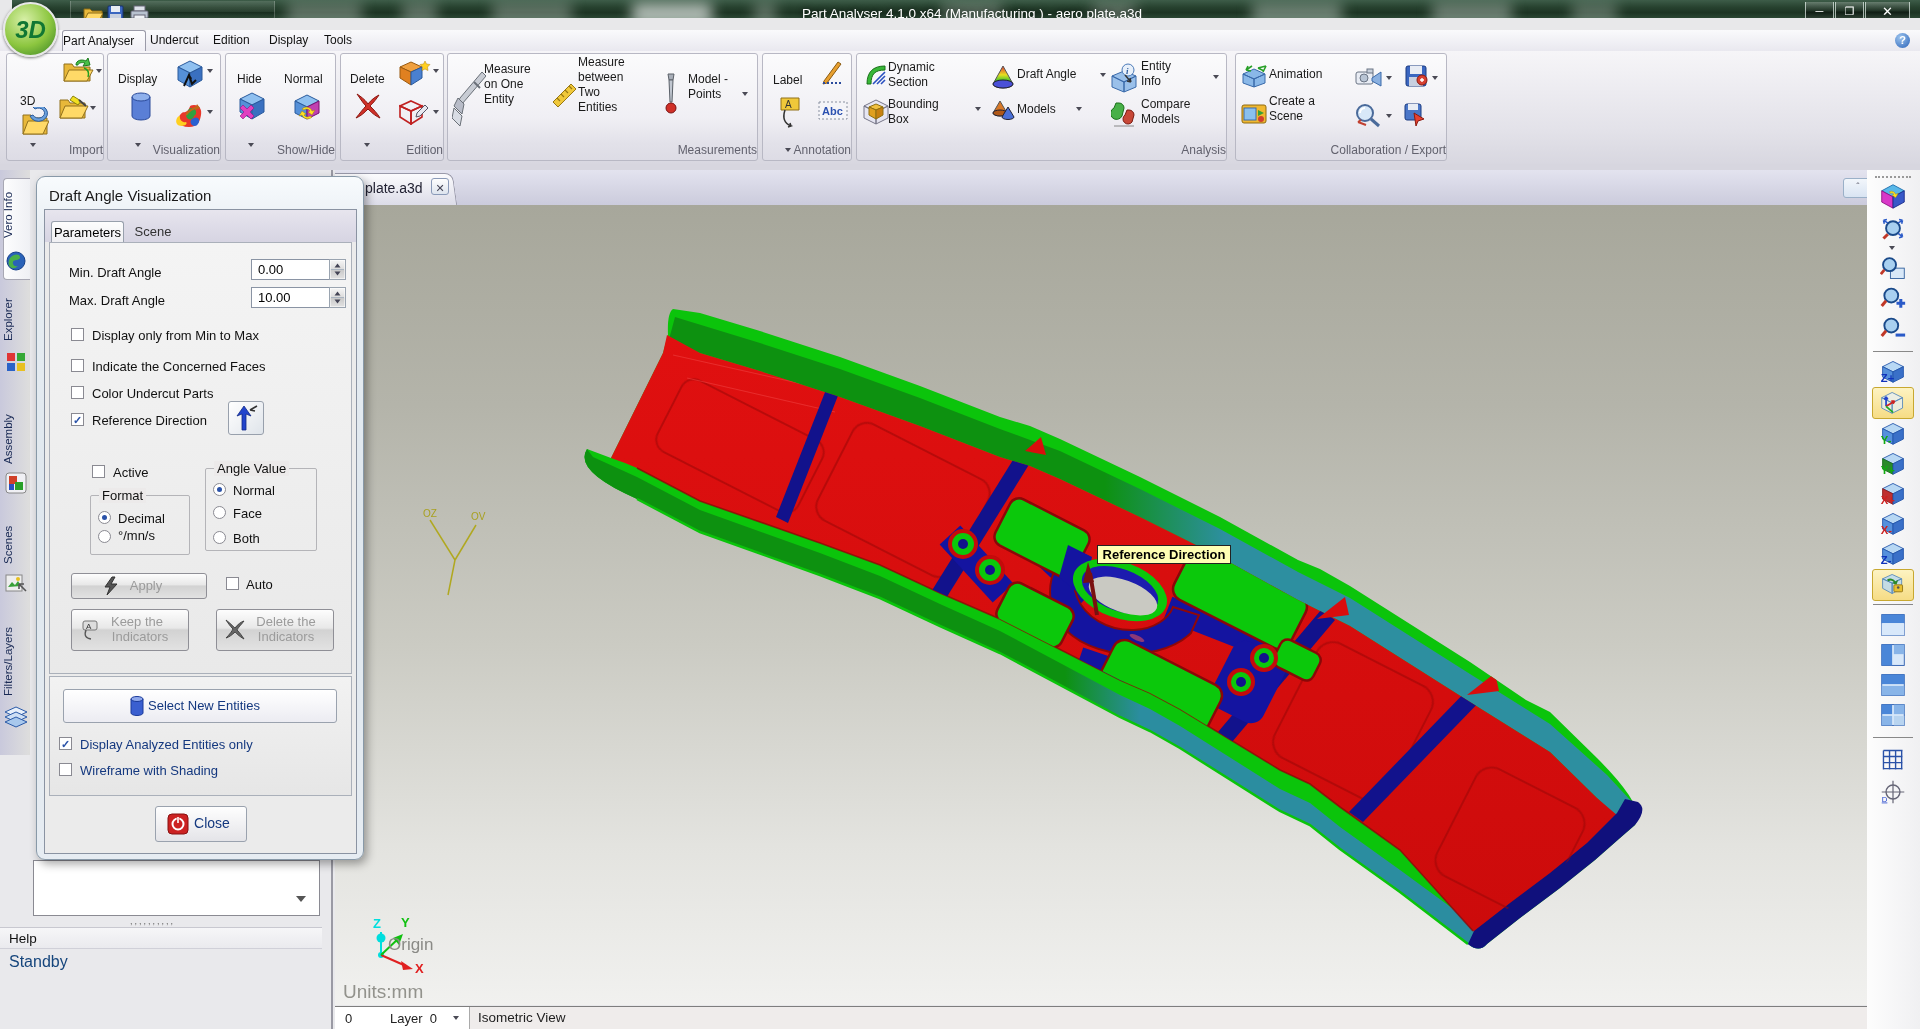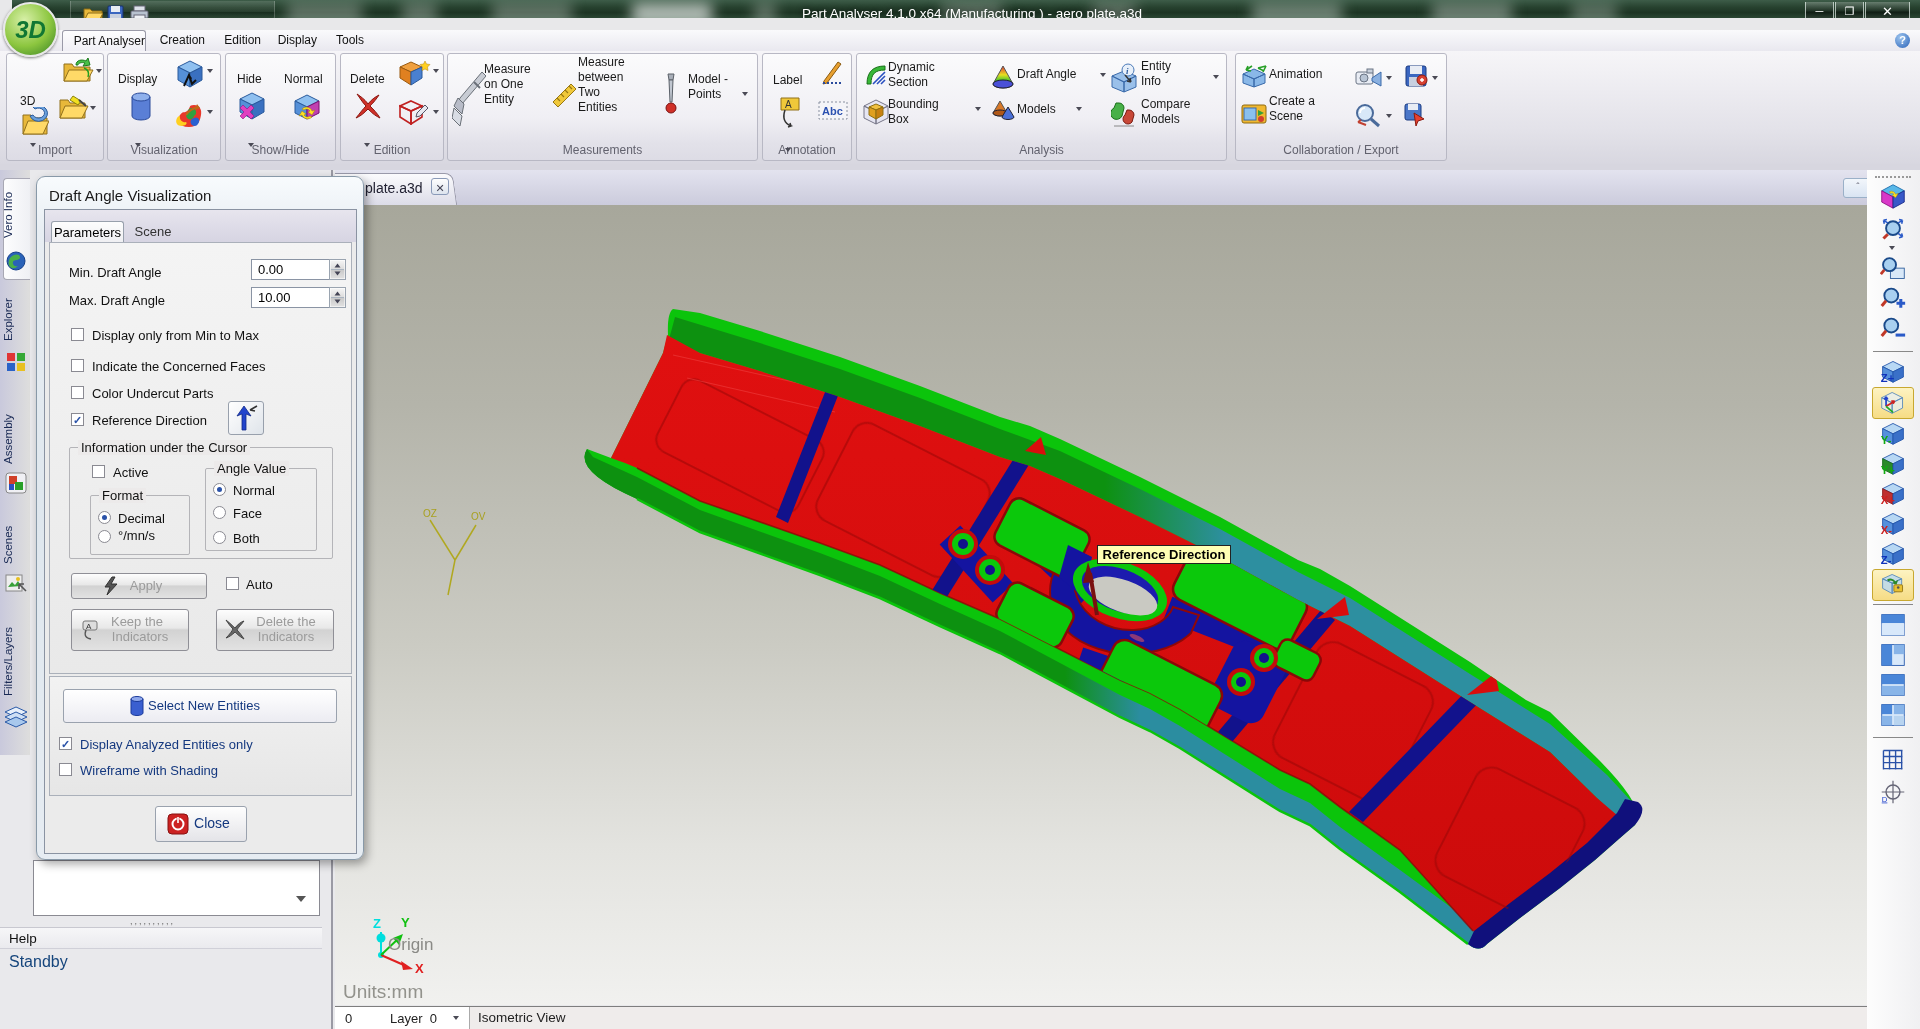--- a/index.html
+++ b/index.html
@@ -5,27 +5,27 @@
 .abs{position:absolute}
 #app{position:relative;width:1920px;height:1029px}
 
 #titlebar{position:absolute;left:12px;top:0;width:1920px;height:18px;background:linear-gradient(180deg,#3d5c48 0%,#27422f 40%,#1d3424 70%,#2a4633 100%);overflow:hidden}
 .blob{position:absolute;top:3px;height:22px;background:rgba(205,215,207,.38);filter:blur(7px);border-radius:4px}
 #titletext{position:absolute;top:6px;left:0;width:1920px;text-align:center;color:#fff;font-size:13.5px;text-shadow:0 0 6px rgba(0,0,0,.9)}
 #qat{position:absolute;left:58px;top:1px;width:205px;height:24px;background:linear-gradient(180deg,rgba(255,255,255,.13),rgba(255,255,255,.04) 49%,rgba(0,0,0,.10) 50%,rgba(255,255,255,.06));border:1px solid rgba(255,255,255,.22);border-top:none;border-radius:0 0 9px 9px}
 .winbtn{position:absolute;top:2px;height:21px;background:linear-gradient(180deg,rgba(150,165,155,.5),rgba(30,45,35,.6) 45%,rgba(10,20,14,.7) 50%,rgba(80,95,85,.45));border:1px solid rgba(230,240,235,.7);border-top:none;color:#fff;text-align:center;font-size:11px;line-height:19px}
 
 #menurow{position:absolute;left:0;top:30px;width:1920px;height:21px;background:linear-gradient(180deg,#fafafc,#e9e8ef)}
-.mtab{position:absolute;top:0;height:21px;font-size:12px;color:#111;line-height:21px;text-align:right}
+.mtab{position:absolute;top:0;height:21px;font-size:12px;color:#111;line-height:21px;text-align:left}
 #mtab-active{background:linear-gradient(180deg,#fdfdfe,#f0eff5);border:1px solid #9a9aa8;border-bottom:none;border-radius:3px 3px 0 0}
 #logo3d{position:absolute;left:3px;top:2px;width:55px;height:55px;border-radius:50%;background:radial-gradient(circle at 38% 32%,#d8f0a8,#8cc63f 55%,#5a9e2f 80%,#4a8426);border:2px solid #e8e8e8;box-shadow:0 1px 3px rgba(0,0,0,.5);z-index:30;color:#173;font-weight:bold;font-size:24px;text-align:center;line-height:51px;font-style:italic}
 
 #ribbon{position:absolute;left:0;top:51px;width:1920px;height:113px;background:linear-gradient(180deg,#f6f5f8,#e3e2e9 70%,#d8d7e0)}
 .rgroup{position:absolute;top:2px;height:108px;background:linear-gradient(180deg,#fbfbfc,#f0eff4 60%,#e2e1e9 85%,#dddce5);border:1px solid #b8b8c4;border-radius:3px}
-.rlabel{position:absolute;bottom:1px;left:0;right:0;text-align:center;font-size:12px;color:#62626e;height:16px}
+.rlabel{position:absolute;bottom:1px;left:0;right:0;text-align:right;font-size:12px;color:#62626e;height:16px}
 .rtext{position:absolute;font-size:12px;color:#1a1a1a;line-height:15px}
 .dar{position:absolute;width:0;height:0;border-left:3.5px solid transparent;border-right:3.5px solid transparent;border-top:4px solid #4a4a55}
 #ribbonstrip{position:absolute;left:0;top:164px;width:1920px;height:6px;background:#d7d6df}
 
 #tabbar{position:absolute;left:335px;top:170px;width:1532px;height:35px;background:linear-gradient(180deg,#e3e3ef,#cbcbdc)}
 #doctab{position:absolute;left:0px;top:3px;width:112px;height:32px;background:linear-gradient(180deg,#fbfbfd,#dcdce8);border:1px solid #9a9aaa;border-bottom:none;border-radius:2px 8px 0 0;transform:skewX(8deg)}
 
 #viewport{position:absolute;left:335px;top:205px;width:1532px;height:800px;background:linear-gradient(180deg,#a7a79b 0%,#b4b4aa 25%,#cbcbc3 55%,#e3e3df 80%,#f1f1ef 100%);overflow:hidden}
 
 #leftpanel{position:absolute;left:0;top:170px;width:335px;height:859px;background:#e9e9ec}
@@ -81,21 +81,21 @@
           <rect x="4" y="10" width="11" height="6" fill="#eef1f6" stroke="#667"></rect>
         </svg>
 </div>
 <div class="winbtn" style="left:1793px;width:29px">─</div>
 <div class="winbtn" style="left:1823px;width:29px">❐</div>
 <div class="winbtn" style="left:1853px;width:45px;font-size:13px">✕</div>
 </div>
 
 <div id="menurow">
 <div class="mtab" id="mtab-active" style="left:62px;width:84px">Part Analyser</div>
-<div class="mtab" style="left:150px;width:55px">Creation</div>
+<div class="mtab" style="left:150px;width:55px">Undercut</div>
 <div class="mtab" style="left:213px;width:48px">Edition</div>
 <div class="mtab" style="left:269px;width:48px">Display</div>
 <div class="mtab" style="left:324px;width:40px">Tools</div>
 <div style="position:absolute;left:1895px;top:3px;width:15px;height:15px;border-radius:50%;background:radial-gradient(circle at 35% 30%,#9cc4ee,#2a62b8);color:#fff;font-size:11px;font-weight:bold;text-align:center;line-height:15px">?</div>
 </div>
 <div id="logo3d">3D</div>
 
 <div id="ribbon">
 <div class="rgroup" style="left:6px;width:98px">
         <div class="rlabel">Import</div>
@@ -524,23 +524,20 @@
           <div class="dlab" style="left:42px;top:116px">Indicate the Concerned Faces</div>
   <div class="cb" style="left:21px;top:143px"></div>
           <div class="dlab" style="left:42px;top:143px">Color Undercut Parts</div>
   <div class="cb" style="left:21px;top:170px">✓</div>
           <div class="dlab" style="left:42px;top:170px">Reference Direction</div>
   <div style="position:absolute;left:178px;top:158px;width:36px;height:34px;background:linear-gradient(135deg,#fff,#dfe4ea);border:1px solid #98a0ac;border-radius:3px"></div>
   <svg class="abs" style="left:184px;top:161px" width="26" height="28">
             <path d="M8 26 L8 10 L3 12 L10 2 L17 12 L12 10 L12 26 Z" fill="#2244cc" stroke="#112a88" stroke-width=".8"></path>
             <path d="M16 6 l7 -4 m-7 4 l5 1" stroke="#333" stroke-width="1.6"></path>
           </svg>
-  <div class="gbox" style="left:19px;top:204px;width:264px;height:112px">
-            <div class="gboxlab">Information under the Cursor</div>
-          </div>
   <div class="cb" style="left:42px;top:222px"></div>
           <div class="dlab" style="left:63px;top:222px">Active</div>
   <div class="gbox" style="left:40px;top:252px;width:100px;height:60px">
             <div class="gboxlab">Format</div>
           </div>
   <div class="rad" style="left:48px;top:268px">
             <div style="position:absolute;left:3px;top:3px;width:5px;height:5px;border-radius:50%;background:#2a52a8"></div>
           </div>
           <div class="dlab" style="left:68px;top:268px">Decimal</div>
   <div class="rad" style="left:48px;top:287px"></div>

